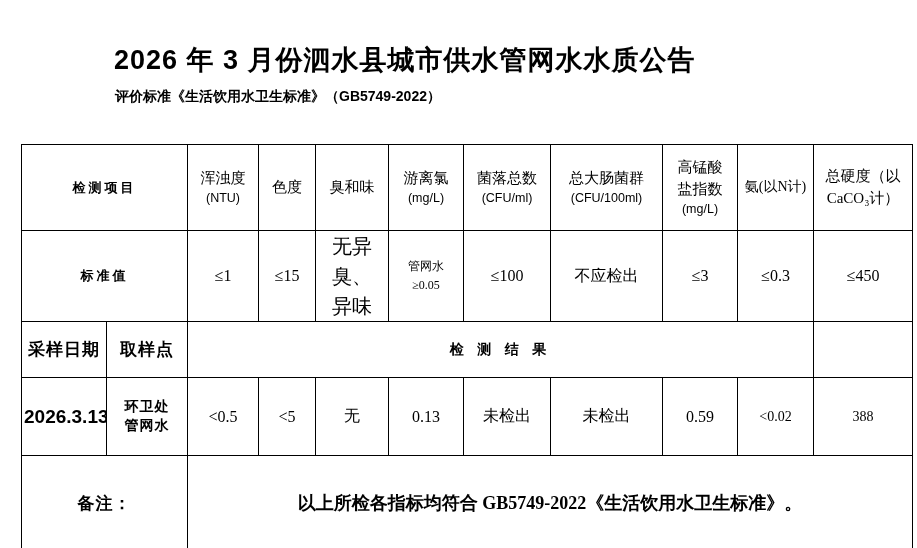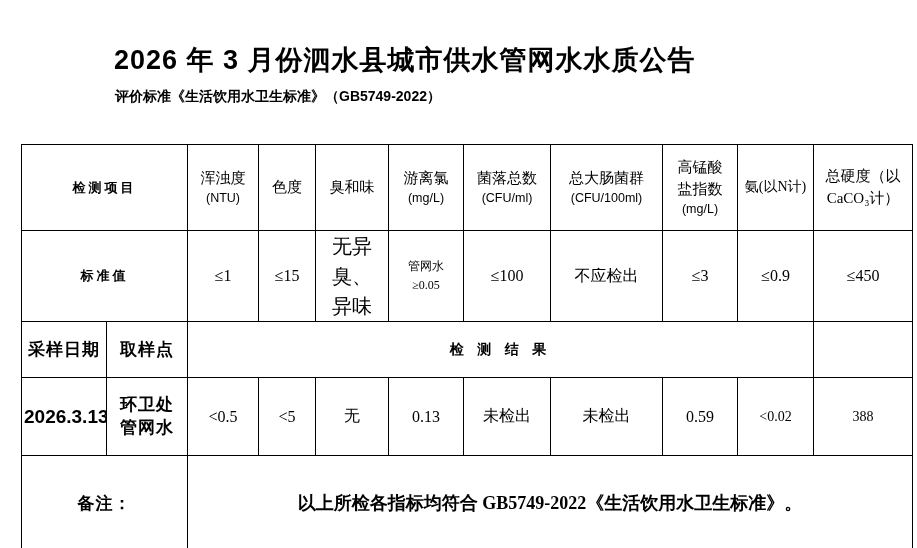--- a/index.html
+++ b/index.html
@@ -78,21 +78,21 @@
     font-size: 14px;
     letter-spacing: 5px;
   }
   .date-val {
     font-family: "Liberation Sans", "DejaVu Sans", sans-serif;
     font-weight: bold;
     font-size: 19px;
   }
   .point-val {
     font-weight: bold;
-    font-size: 17px;
+    font-size: 14px;
     width: 58px;
     margin: 8px auto;
     line-height: 1.3;
     letter-spacing: 1px;
   }
   .res-val { font-size: 16px; }
   .res-val-sm { font-size: 14px; }
   .remarks-label { font-weight: bold; font-size: 17px; letter-spacing: 1px; }
   .remarks-text { font-weight: bold; font-size: 18px; }
 </style>
@@ -163,21 +163,21 @@
     <td>
       <div class="narrow-wrap">无异臭、异味</div>
     </td>
     <td>
       <div class="two-line">管网水</div>
       <div class="two-line">≥0.05</div>
     </td>
     <td class="std-val">≤100</td>
     <td class="std-val">不应检出</td>
     <td class="std-val">≤3</td>
-    <td class="std-val">≤0.9</td>
+    <td class="std-val">≤0.3</td>
     <td class="std-val">≤450</td>
   </tr>
 
   <tr class="row-sampling">
     <td class="samp-label">采样日期</td>
     <td class="samp-label">取样点</td>
     <td colspan="8" class="result-label">检 测 结 果</td>
     <td></td>
   </tr>
 

